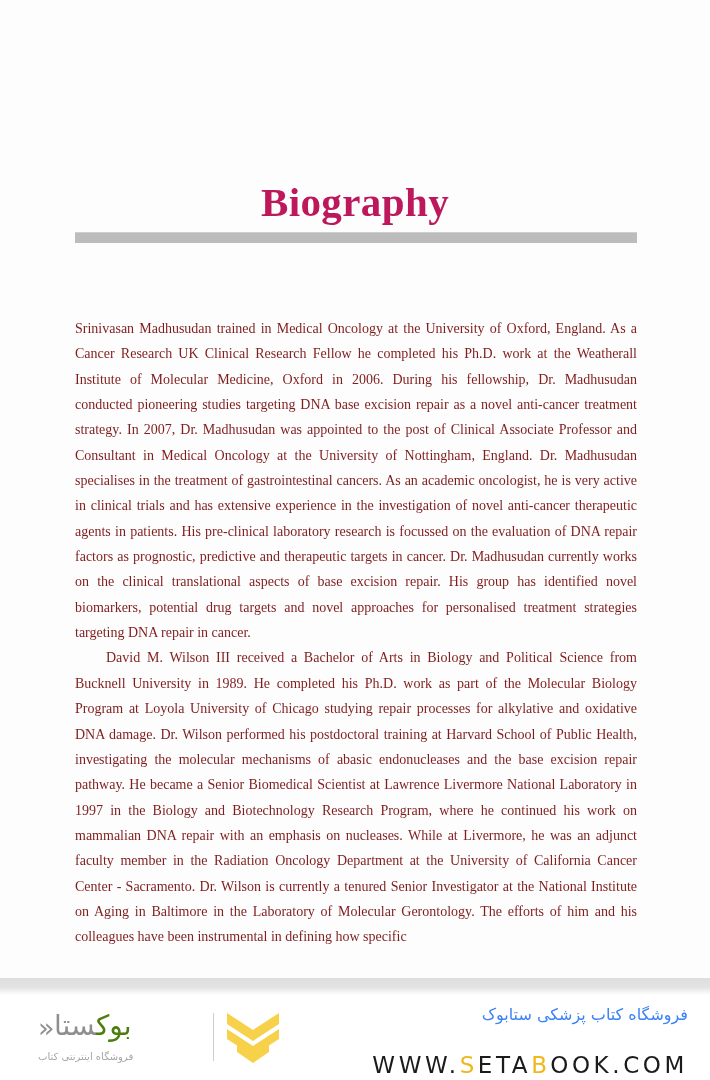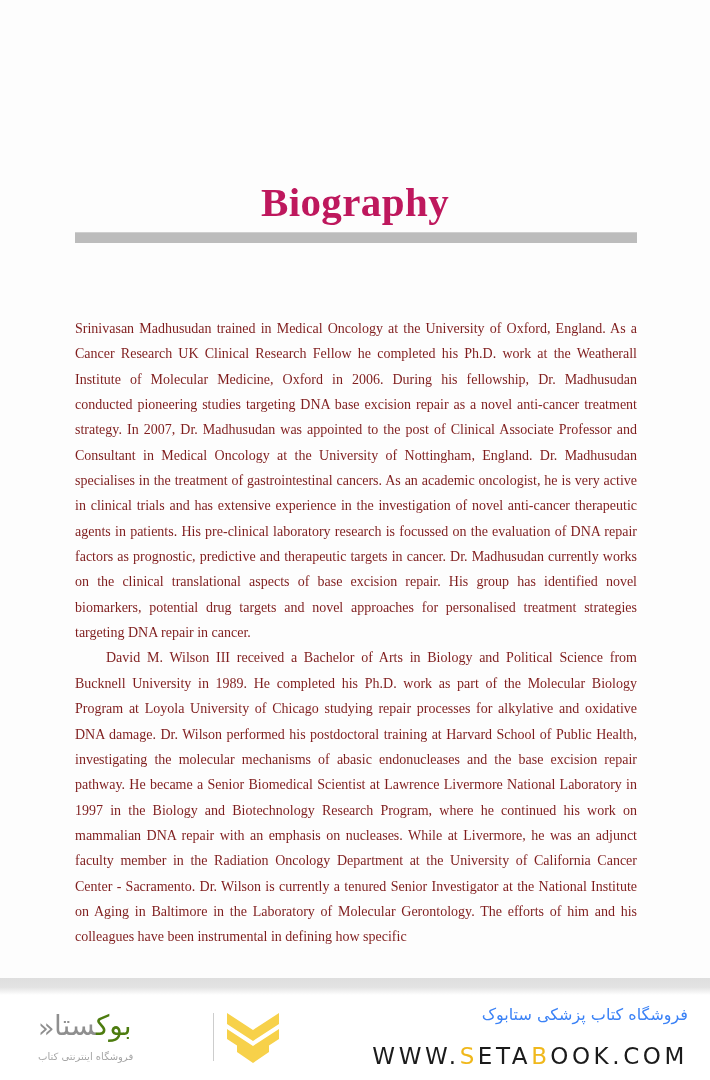--- a/index.html
+++ b/index.html
@@ -181,21 +181,21 @@
   }
 
   .brand-url {
     font-family: "DejaVu Sans", sans-serif;
     font-size: 23px;
     line-height: 32px;
     font-weight: normal;
     letter-spacing: 3.6px;
     color: #1b1b1b;
     white-space: nowrap;
-    margin-top: 12px;
+    margin-top: 21px;
   }
 
   .brand-url .hl { color: #f0b81c; }
 </style>
 </head>
 <body>
 
 <div class="page">
 
   <div class="chapter-head">

